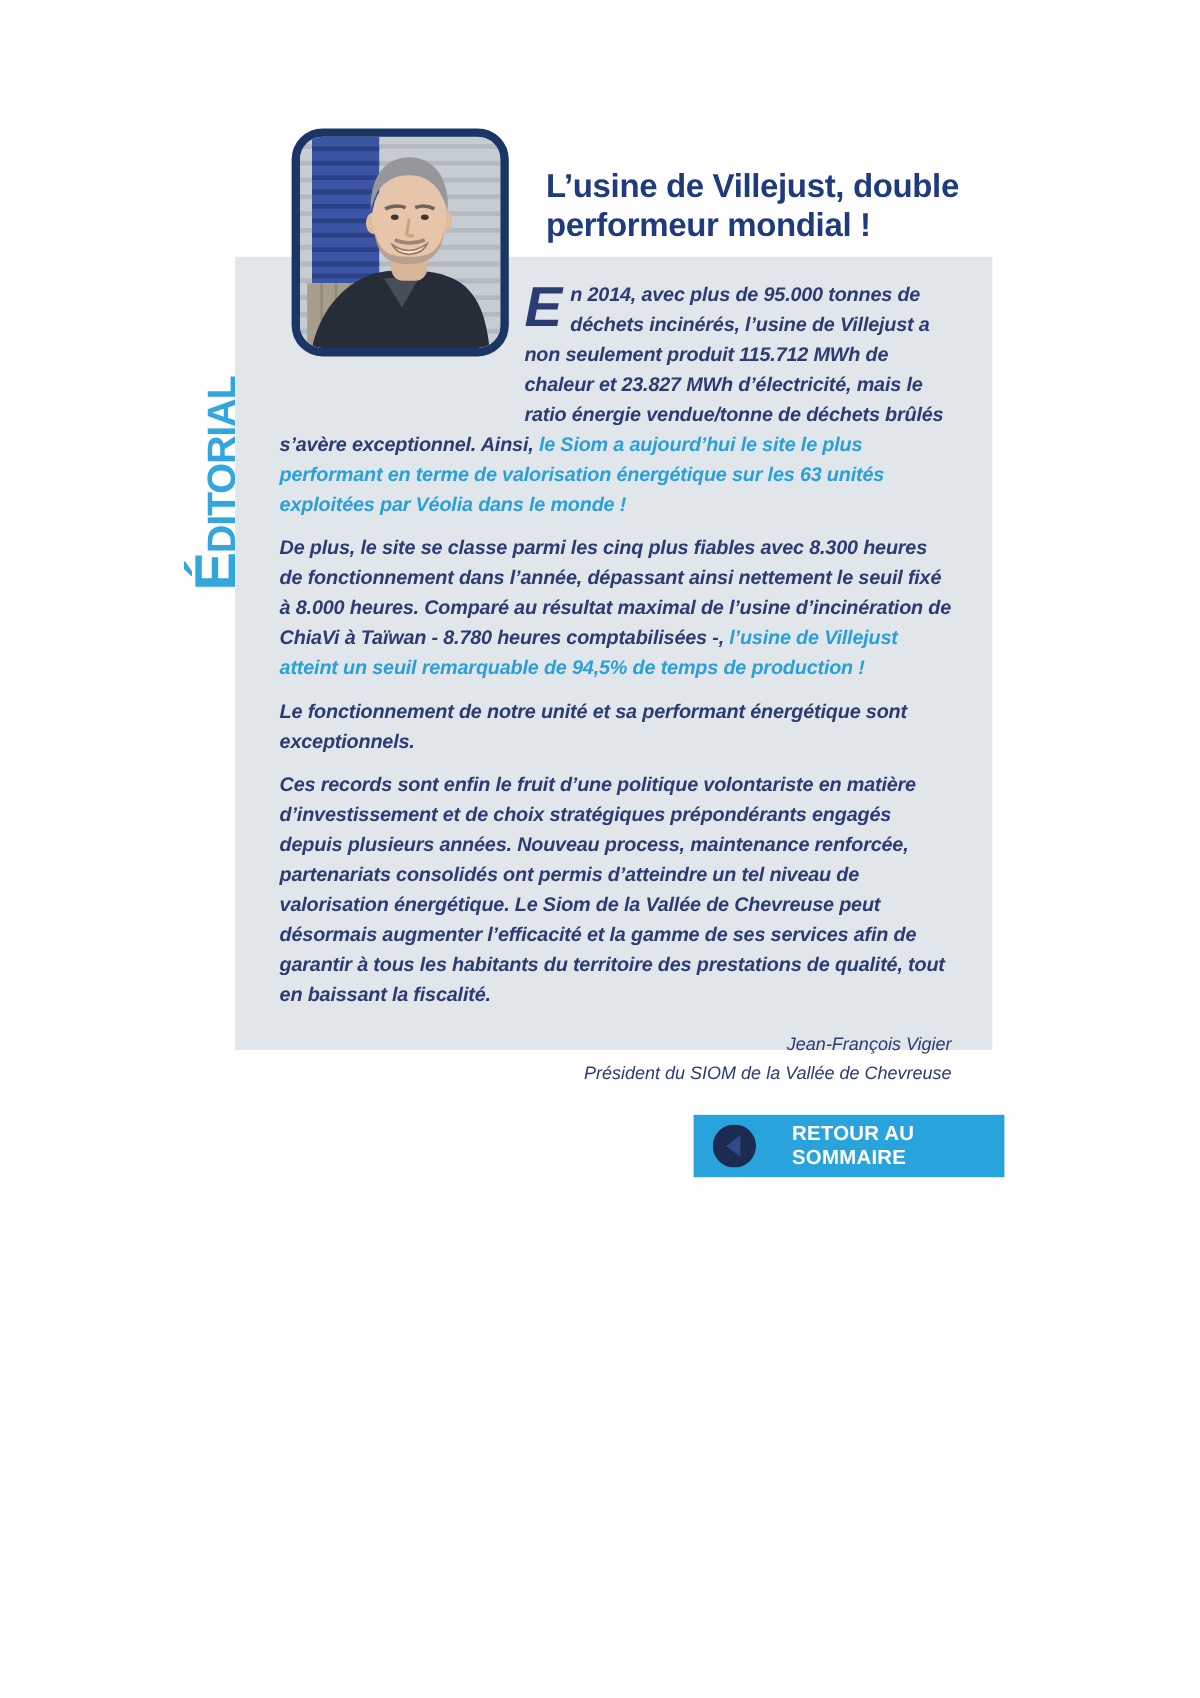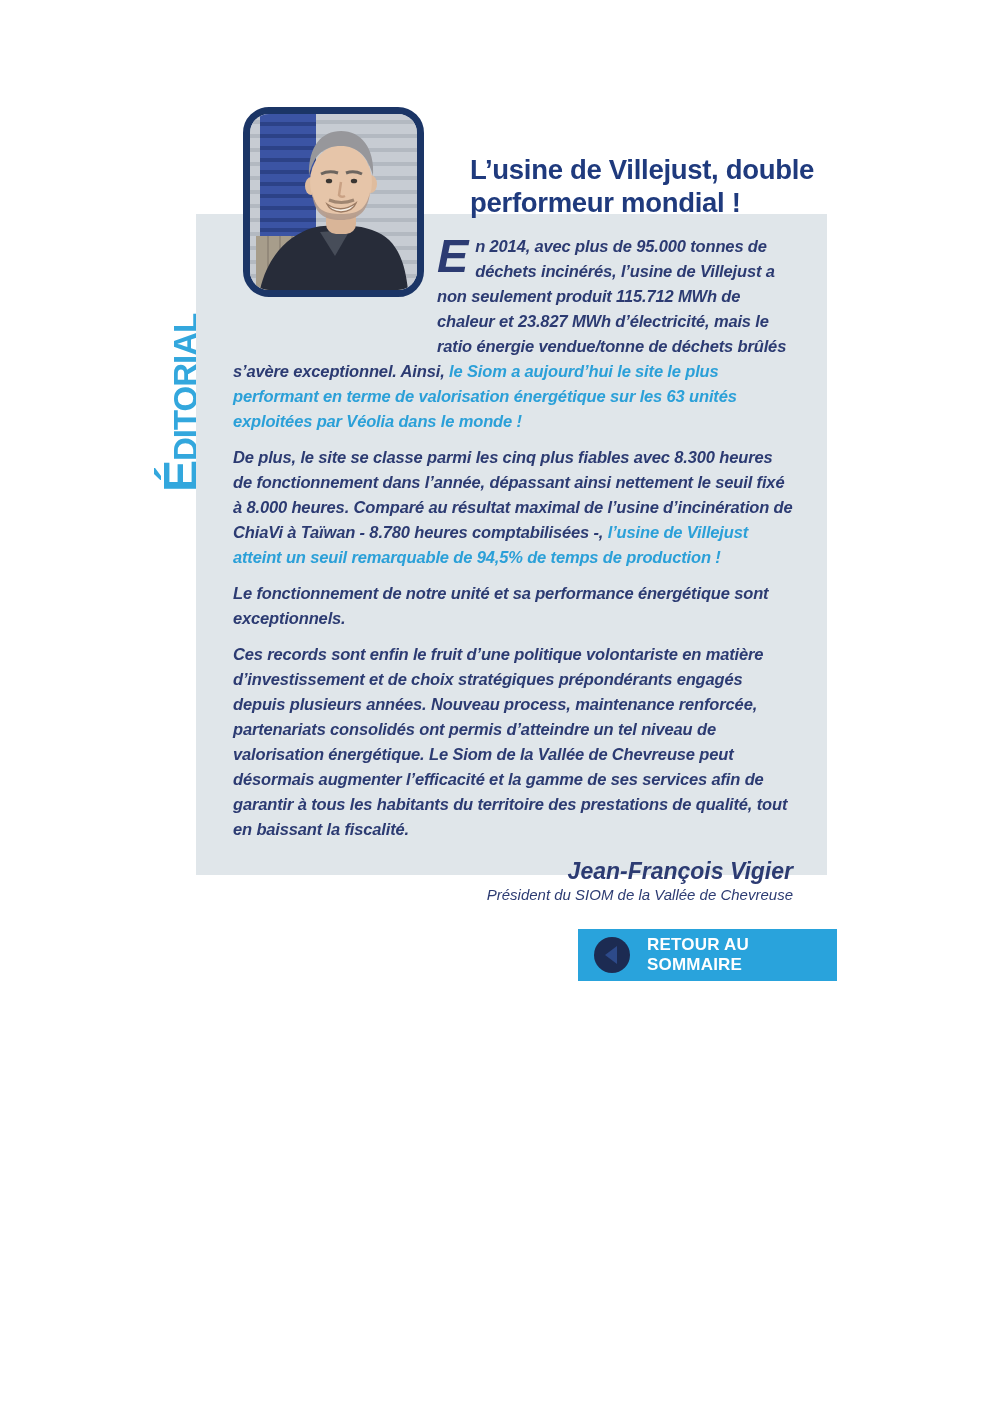--- a/index.html
+++ b/index.html
@@ -53,21 +53,21 @@
     background:#c7ccd3;
     z-index:3;
   }
   .photo-frame svg{display:block;width:100%;height:100%;}
 
   
   .title{
     position:absolute;
     left:455px;top:138px;
     width:395px;
-    margin:15px;
+    margin:0;
     font-size:27.5px;
     line-height:33px;
     font-weight:bold;
     letter-spacing:-0.3px;
     color:var(--navy-title);
     z-index:2;
   }
 
   
   .panel{
@@ -103,43 +103,43 @@
     font-style:italic;
     color:var(--navy-text);
   }
 
   .signature{
     margin-top:16px;
     text-align:right;
   }
   .sig-name{
     font-style:italic;
-    font-weight:bold;
-    font-size:23px;
+    font-weight:normal;
+    font-size:15px;
     line-height:26px;
     color:var(--navy-text);
   }
   .sig-role{
     font-style:italic;
     font-weight:normal;
     font-size:15px;
     line-height:21px;
     color:var(--navy-text);
   }
 
   
   .back-button{
     position:absolute;
     left:578px;top:929px;
     width:259px;height:52px;
     box-sizing:border-box;
     background:var(--button-blue);
     display:flex;
     align-items:center;
-    gap:17px;
+    gap:30px;
     padding-left:16px;
     cursor:pointer;
     text-decoration:none;
   }
   .btn-circle{
     width:36px;height:36px;
     flex:0 0 36px;
     display:block;
   }
   .btn-label{
@@ -226,21 +226,21 @@
 
   <h1 class="title">L’usine de Villejust, double performeur mondial !</h1>
 
   <section class="panel">
     <div class="wrap-spacer"></div>
 
     <p class="para"><span class="dropcap">E</span><span>n 2014, avec plus de 95.000 tonnes de déchets incinérés, l’usine de Villejust a non seulement produit 115.712 MWh de chaleur et 23.827 MWh d’électricité, mais le ratio énergie vendue/tonne de déchets brûlés s’avère exceptionnel. Ainsi, </span><span class="hl">le Siom a aujourd’hui le site le plus performant en terme de valorisation énergétique sur les 63 unités exploitées par Véolia dans le monde !</span></p>
 
     <p class="para"><span>De plus, le site se classe parmi les cinq plus fiables avec 8.300 heures de fonctionnement dans l’année, dépassant ainsi nettement le seuil fixé à 8.000 heures. Comparé au résultat maximal de l’usine d’incinération de ChiaVi à Taïwan - 8.780 heures comptabilisées -, </span><span class="hl">l’usine de Villejust atteint un seuil remarquable de 94,5% de temps de production !</span></p>
 
-    <p class="para"><span>Le fonctionnement de notre unité et sa performance énergétique sont exceptionnels.</span></p>
+    <p class="para"><span>Le fonctionnement de notre unité et sa performant énergétique sont exceptionnels.</span></p>
 
 
     <p class="para"><span>Ces records sont enfin le fruit d’une politique volontariste en matière d’investissement et de choix stratégiques prépondérants engagés depuis plusieurs années. Nouveau process, maintenance renforcée, partenariats consolidés ont permis d’atteindre un tel niveau de valorisation énergétique. Le Siom de la Vallée de Chevreuse peut désormais augmenter l’efficacité et la gamme de ses services afin de garantir à tous les habitants du territoire des prestations de qualité, tout en baissant la fiscalité.</span></p>
 
     <div class="signature">
       <div class="sig-name">Jean-François Vigier</div>
       <div class="sig-role">Président du SIOM de la Vallée de Chevreuse</div>
     </div>
   </section>
 

